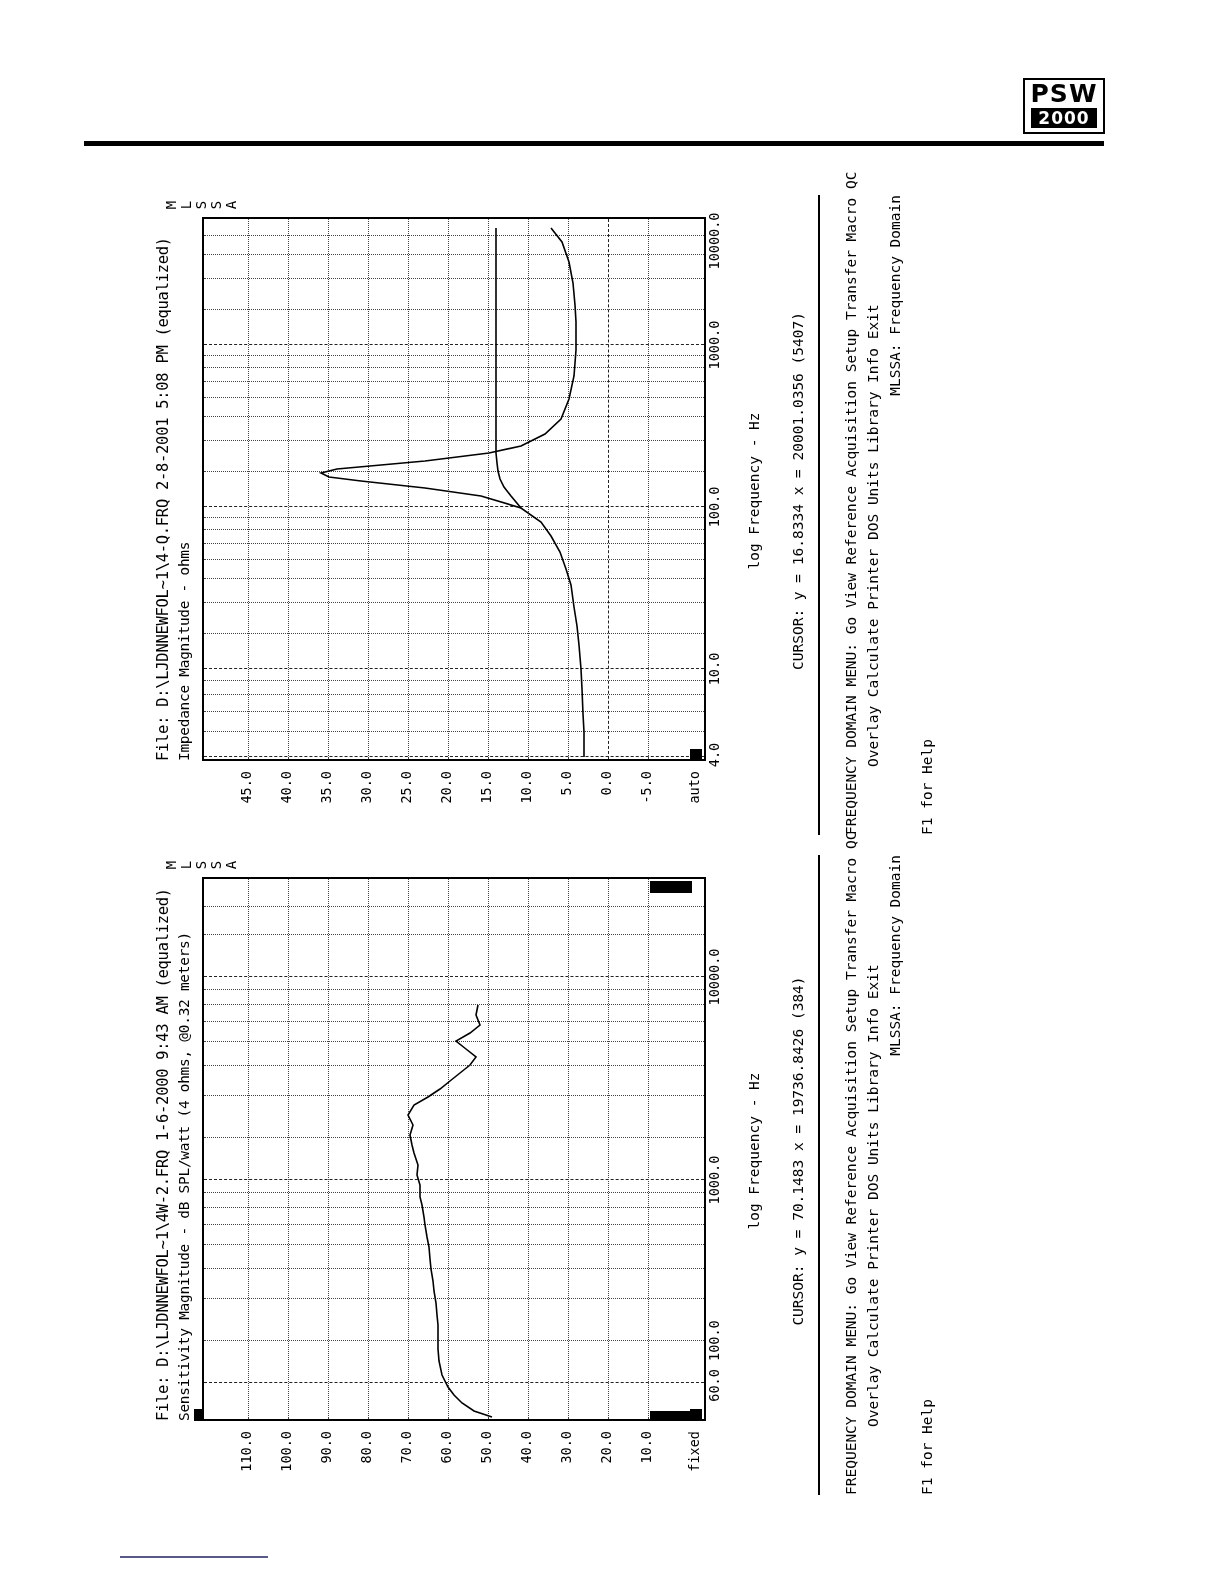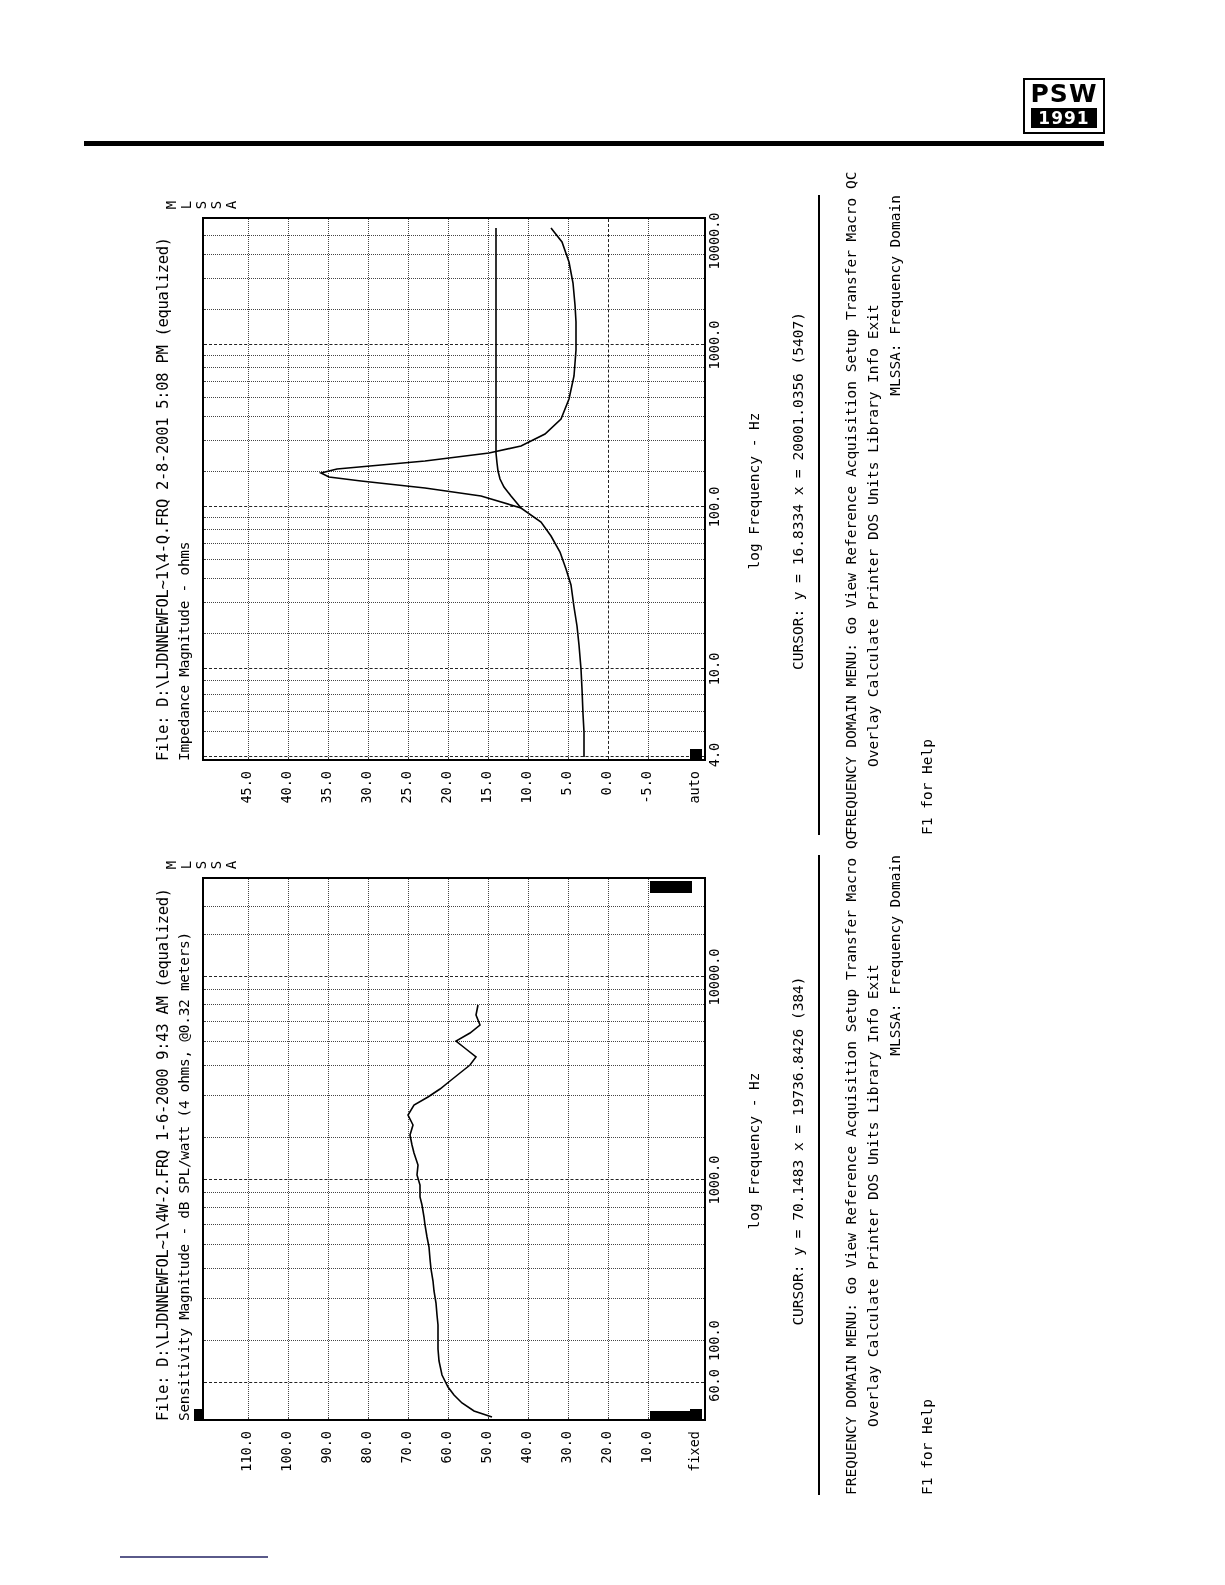--- a/index.html
+++ b/index.html
@@ -229,21 +229,21 @@
   .menu-line-1 { position: absolute; left: 0px;  top: 0px;  white-space: nowrap; }
   .menu-line-2 { position: absolute; left: 68px; top: 22px; white-space: nowrap; }
   .menu-line-3 { position: absolute; right: 0px; top: 44px; white-space: nowrap; }
   .menu-line-4 { position: absolute; left: 0px;  top: 76px; white-space: nowrap; }
 </style>
 </head>
 <body>
 
 <div id="logo-box">
   <div id="logo-psw">PSW</div>
-  <div id="logo-2000">1991</div>
+  <div id="logo-2000">2000</div>
 </div>
 <div id="header-rule"></div>
 <div id="footer-rule"></div>
 
 <div id="sheet">
 
   <div class="panel" id="panel-spl">
 
     <div class="file-title">File: D:\LJDNNEWFOL~1\4W-2.FRQ 1-6-2000 9:43 AM (equalized)</div>
     <div class="axis-title">Sensitivity Magnitude - dB SPL/watt (4 ohms, @0.32 meters)</div>

